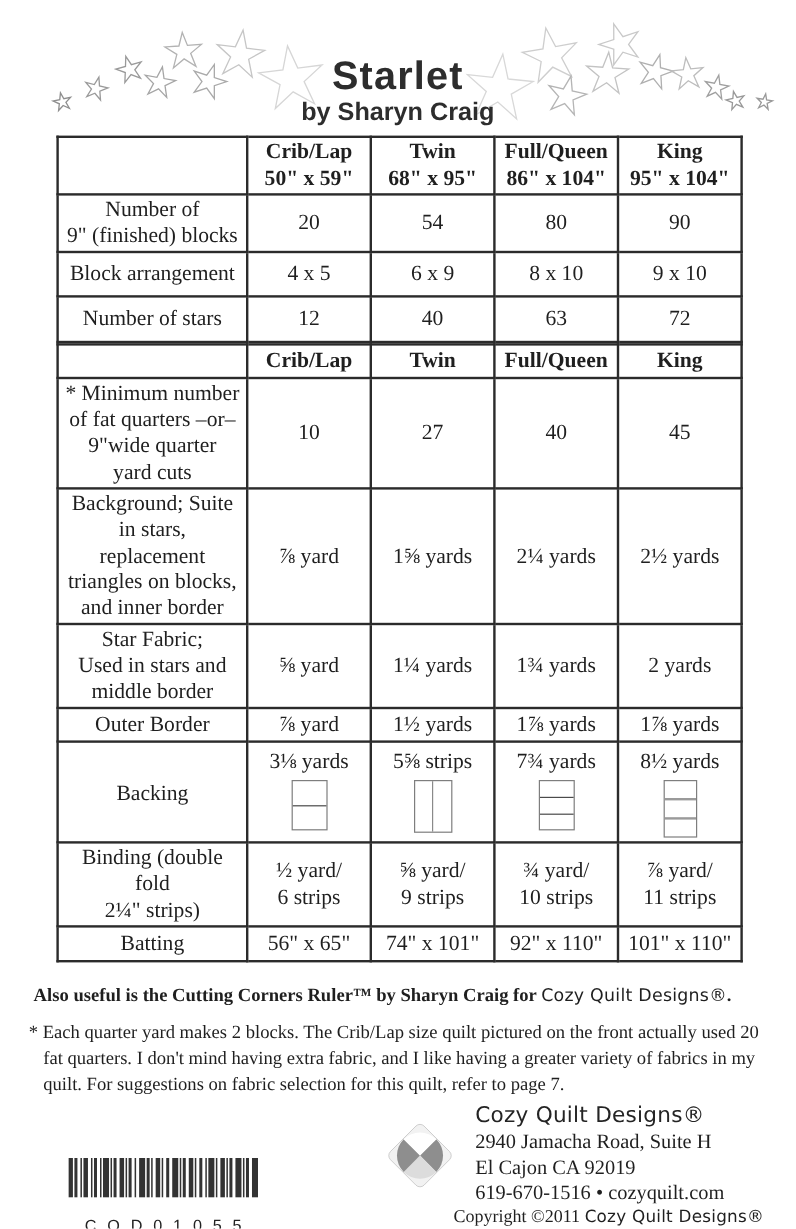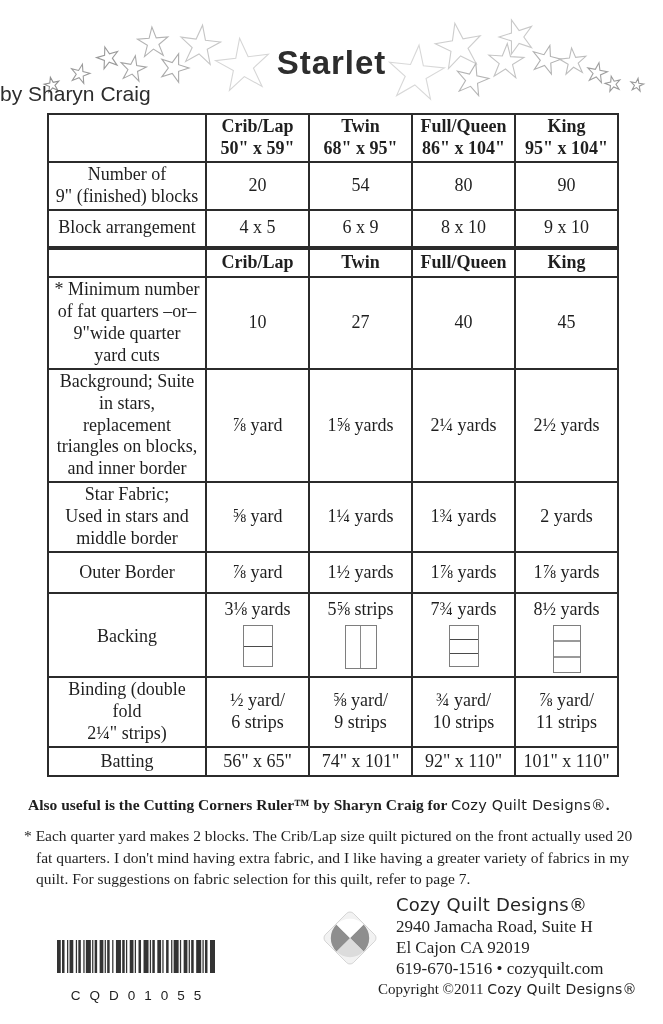--- a/index.html
+++ b/index.html
@@ -10,22 +10,22 @@
 
   
   .hdr-area { position:relative; height:113px;padding-left:40px; }
   .hdr-stars { position:absolute; left:0; top:0; width:663px; height:113px; }
   .title {
     position:absolute; left:0; top:44px; width:100%; text-align:center;
     font-family:"Liberation Sans", sans-serif; font-weight:bold;
     font-size:33px; letter-spacing:1px; color:#2d2d2d;
   }
   .subtitle {
-    position:absolute; left:0; top:82px; width:100%; 
-    font-family:"Liberation Sans", sans-serif; font-weight:normal;
+    position:absolute; left:0; top:82px; width:100%; text-align:center;
+    font-family:"Liberation Sans", sans-serif; font-weight:bold;
     font-size:21px; color:#2d2d2d;
   }
 
   
   table { border-collapse:collapse; table-layout:fixed; margin-left:47px; width:570px; }
   td {
     border:2px solid #2b2b2b; text-align:center; vertical-align:middle;
     font-size:18px; padding:1px 4px; line-height:1.22;
   }
   .c0 { width:158px; } .cD { width:103px; }
@@ -144,20 +144,27 @@
       <td>80</td>
       <td>90</td>
     </tr>
     <tr style="height:37px">
       <td>Block arrangement</td>
       <td>4 x 5</td>
       <td>6 x 9</td>
       <td>8 x 10</td>
       <td>9 x 10</td>
     </tr>
+    <tr style="height:38px">
+      <td>Number of stars</td>
+      <td>12</td>
+      <td>40</td>
+      <td>63</td>
+      <td>72</td>
+    </tr>
   </tbody>
     </table>
 
 
   <table class="t2">
     <colgroup>
         <col class="c0">
         <col class="cD">
         <col class="cD">
         <col class="cD">
@@ -193,21 +200,21 @@
     </tr>
     <tr style="height:64px">
       <td class="preline">Star Fabric;
 Used in stars and
 middle border</td>
       <td>⅝ yard</td>
       <td>1¼ yards</td>
       <td>1¾ yards</td>
       <td>2 yards</td>
     </tr>
-    <tr style="height:41px">
+    <tr style="height:28px">
       <td>Outer Border</td>
       <td>⅞ yard</td>
       <td>1½ yards</td>
       <td>1⅞ yards</td>
       <td>1⅞ yards</td>
     </tr>
     <tr style="height:78px" class="backing-val">
       <td class="mid">Backing</td>
       <td>
         <div>3⅛ yards</div>

